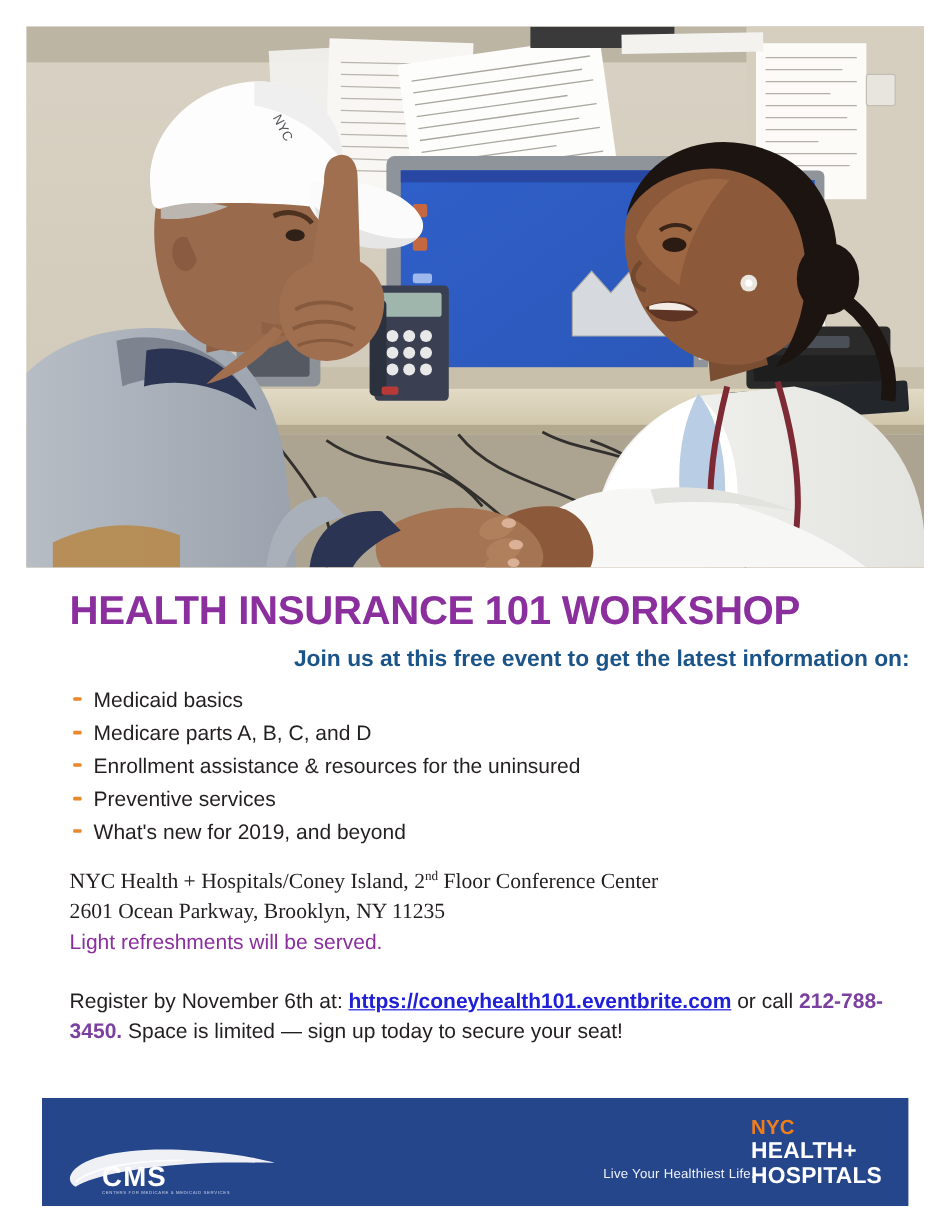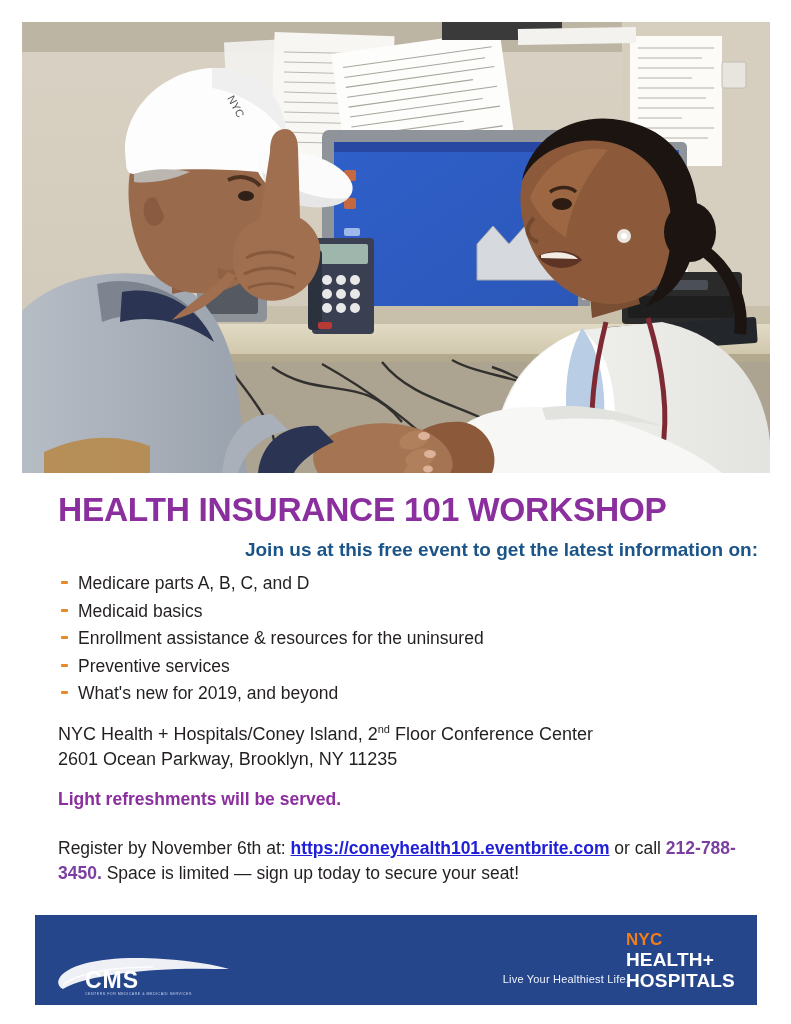--- a/index.html
+++ b/index.html
@@ -14,23 +14,23 @@
   .content{position:absolute;left:58px;top:490px;width:700px;}
   .title{color:#8B2E9E;font-size:33.5px;font-weight:bold;letter-spacing:-0.3px;line-height:40px;margin:0 0 8px 0;white-space:nowrap;}
   .subtitle{color:#1B5489;font-size:19px;font-weight:bold;line-height:24px;margin:0 0 8px 0;text-align:right;}
 
   ul.bullets{list-style:none;margin:0;padding:0;}
   ul.bullets li{position:relative;padding-left:20px;color:#231f20;font-size:17.5px;line-height:27.5px;margin:0 0 0 0;}
   .bullet-mark{position:absolute;left:3px;top:11px;width:7px;height:3px;background:#E8872B;border-radius:1px;}
 
   .details{margin-top:14px;}
   .date-line{color:#1B5489;font-size:18.5px;font-weight:bold;line-height:25px;}
-  .venue-line{color:#231f20;font-size:18px;line-height:25px;}
+  .venue-line{color:#231f20;font-size:18px;line-height:25px;font-family:Liberation Serif, serif;}
   .venue-line sup{font-size:11px;vertical-align:super;line-height:0;}
-  .refresh-line{color:#8B2E9E;font-size:17.5px;font-weight:bold;line-height:27px;margin-top:14px;}
+  .refresh-line{color:#8B2E9E;font-size:17.5px;font-weight:normal;line-height:27px;margin-top:0;}
 
   .register{margin-top:23px;color:#231f20;font-size:17.5px;line-height:25px;}
   .reg-link{color:#2020D8;font-weight:bold;text-decoration:underline;}
   .reg-phone{color:#7B3FA0;font-weight:bold;}
 
   
   .footer{position:absolute;left:35px;top:915px;width:722px;height:90px;background:#26468C;}
   .cms-logo{position:absolute;left:18px;top:40px;width:180px;height:42px;}
   .cms-logo svg{display:block;}
   .tagline{position:absolute;right:128px;bottom:20px;color:#eef2fb;font-size:11px;letter-spacing:.2px;white-space:nowrap;}
@@ -303,25 +303,25 @@
 
   <div class="content">
 
     <h1 class="title">HEALTH INSURANCE 101 WORKSHOP</h1>
 
     <div class="subtitle">Join us at this free event to get the latest information on:</div>
 
     <ul class="bullets">
       <li>
         <span class="bullet-mark"></span>
+        <span>Medicaid basics</span>
+      </li>
+      <li>
+        <span class="bullet-mark"></span>
         <span>Medicare parts A, B, C, and D</span>
-      </li>
-      <li>
-        <span class="bullet-mark"></span>
-        <span>Medicaid basics</span>
       </li>
       <li>
         <span class="bullet-mark"></span>
         <span>Enrollment assistance &amp; resources for the uninsured</span>
       </li>
       <li>
         <span class="bullet-mark"></span>
         <span>Preventive services</span>
       </li>
       <li>

